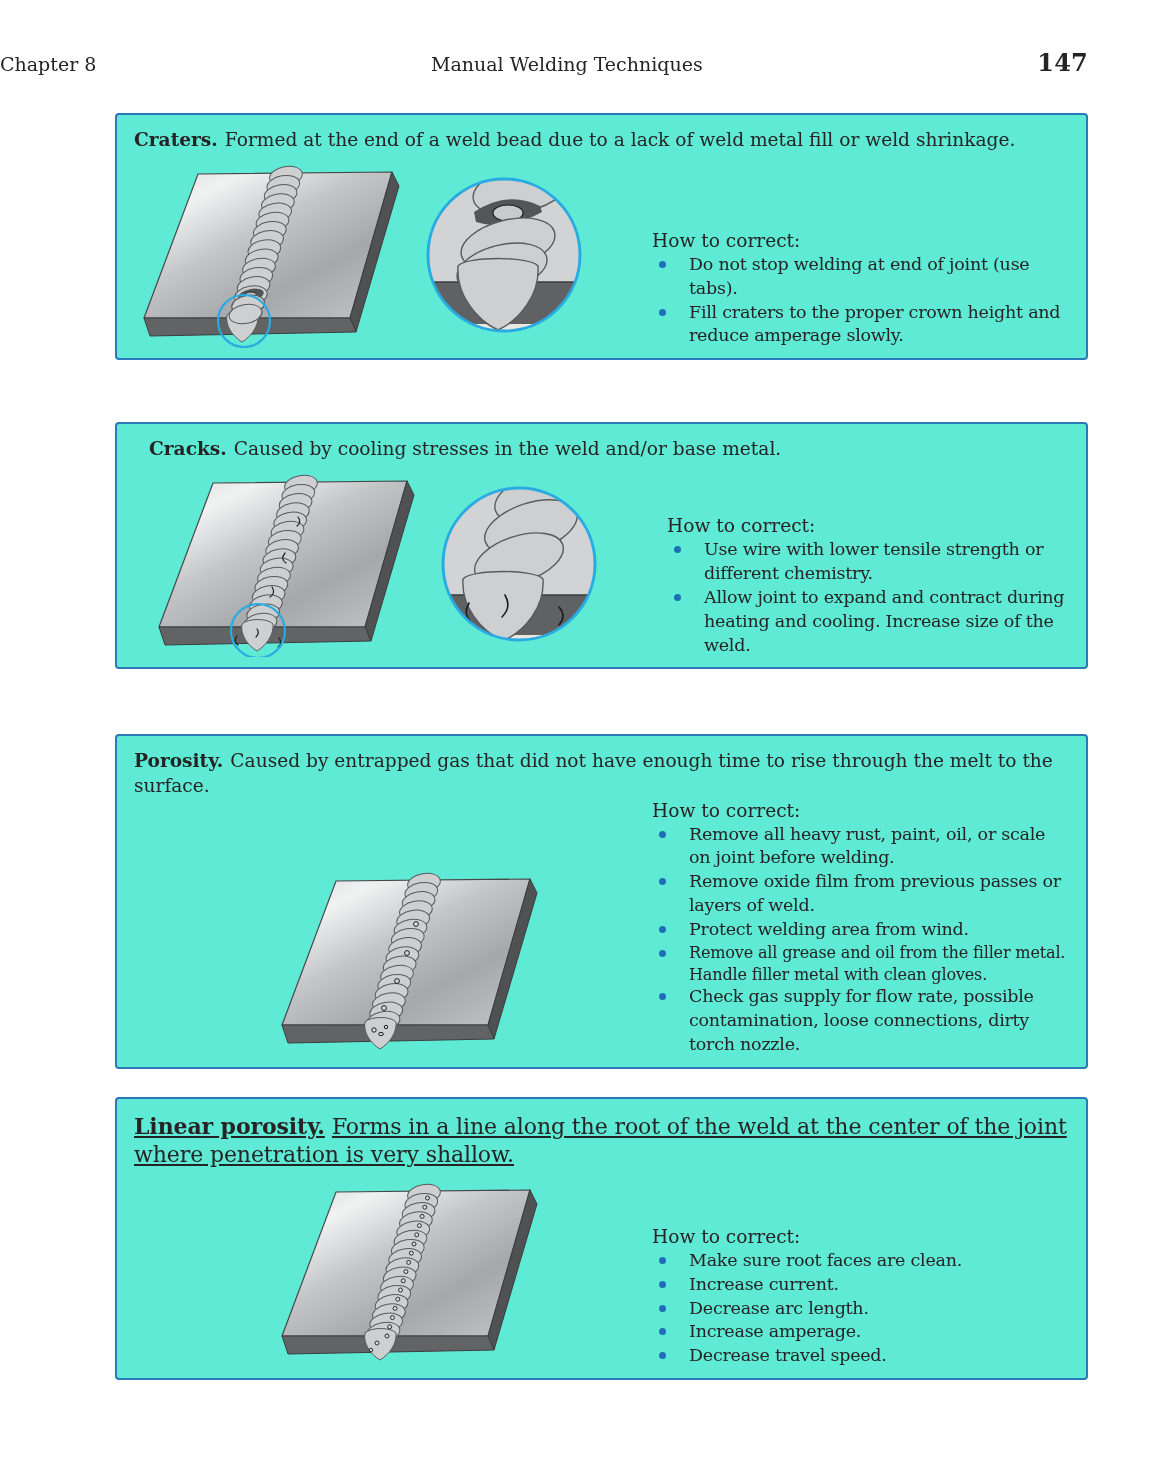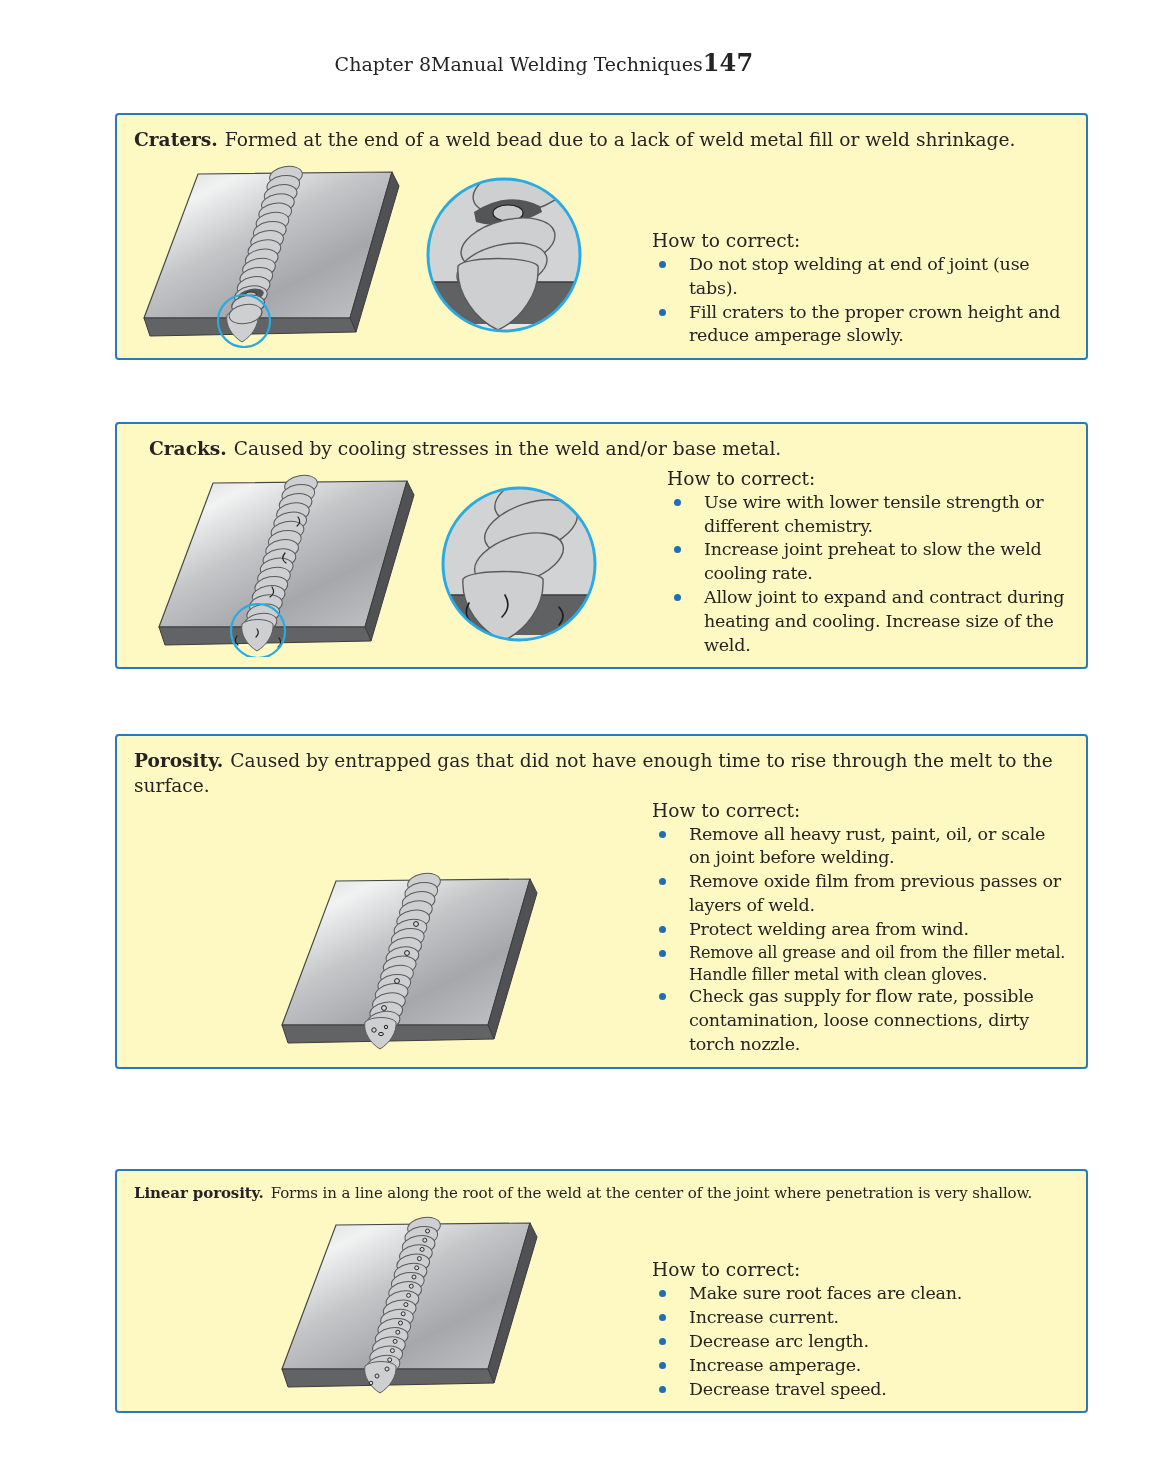--- a/index.html
+++ b/index.html
@@ -3,37 +3,37 @@
 <meta charset="utf-8">
 <style>
   html,body{margin:0;padding:0;background:#ffffff;}
   .page{
     width:1156px;min-height:1479px;background:#ffffff;
     font-family:"DejaVu Serif","Liberation Serif",serif;
     color:#262324;position:relative;overflow:hidden;
   }
   
   .pagehead{
-    display:flex;justify-content:center;align-items:baseline;
+    display:flex;justify-content:space-between;align-items:baseline;
     padding:48px 68px 0 0;font-size:19px;
   }
   .pagehead .pnum{font-weight:bold;font-size:24px;letter-spacing:.2px;}
   
   .panel{
     box-sizing:border-box;width:973px;margin-left:115px;
-    background:#fef9c3;border:2px solid #2a79b9;border-radius:4px;
+    background:#5eead4;border:2px solid #2a79b9;border-radius:4px;
     padding:13px 16px 10px 17px;
   }
   .p1{margin-top:36px;min-height:241px;margin-bottom:62px;}
   .p2{min-height:243px;margin-bottom:65px;padding-left:32px;}
-  .p3{min-height:308px;margin-bottom:100px;}
+  .p3{min-height:308px;margin-bottom:28px;}
   .p4{min-height:237px;}
   .intro{margin:0;font-size:18.6px;line-height:1.3;}
   .term{font-weight:bold;margin-right:7px;}
-  .p4 .intro{font-size:15px;letter-spacing:-0.1px;}
+  .p4 .intro{font-size:22px;letter-spacing:-0.1px;text-decoration:underline;}
   .pbody{display:flex;align-items:flex-end;}
   .illus{width:518px;flex:none;}
   .illus svg{display:block;}
   .p1 .illus svg,.p2 .illus svg{margin:8px 0 0 2px;}
   .p3 .illus svg,.p4 .illus svg{margin:8px 0 0 140px;}
   .correct{flex:1;}
   .how{margin:2px 0 2px;font-size:18.6px;}
   ul.bullets{list-style:none;margin:0;padding:0;font-size:17.5px;line-height:1.36;letter-spacing:-0.25px;}
   ul.bullets li{display:flex;align-items:flex-start;}
   .dot{width:7px;height:7px;border-radius:50%;background:#1e6fb5;margin:8px 0 0 7px;flex:none;}
@@ -192,24 +192,20 @@
       </div>
       <div class="correct">
         <p class="how">How to correct:</p>
         <ul class="bullets">
           <li>
               <span class="dot"></span>
               <span class="btext">Use wire with lower tensile strength or different chemistry.</span>
             </li>
           <li>
               <span class="dot"></span>
-              <span class="btext">Increase joint preheat to slow the weld cooling rate.</span>
-            </li>
-          <li>
-              <span class="dot"></span>
               <span class="btext">Allow joint to expand and contract during heating and cooling. Increase size of the weld.</span>
             </li>
         </ul>
       </div>
     </div>
   </section>
 
   <section class="panel p3">
     <p class="intro">
       <span class="term">Porosity.</span><span>Caused by entrapped gas that did not have enough time to rise through the melt to the surface.</span>

